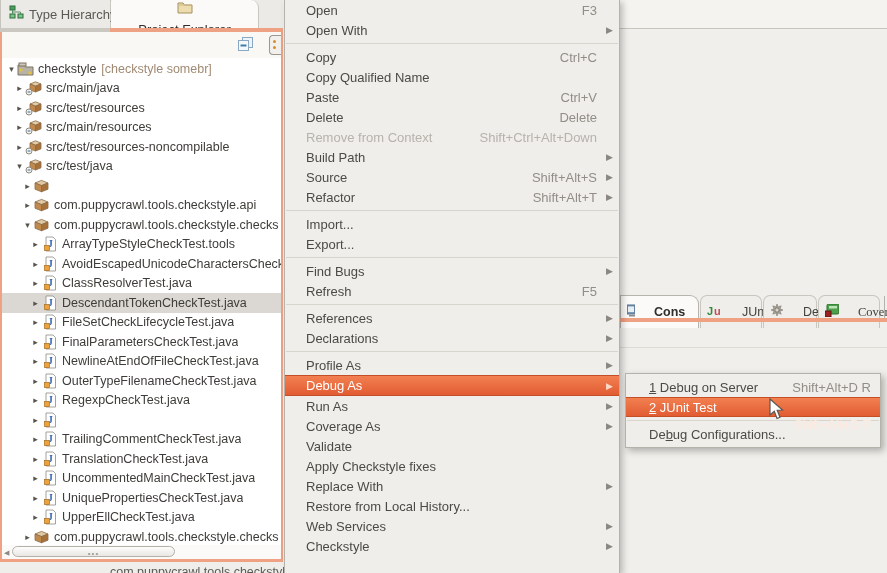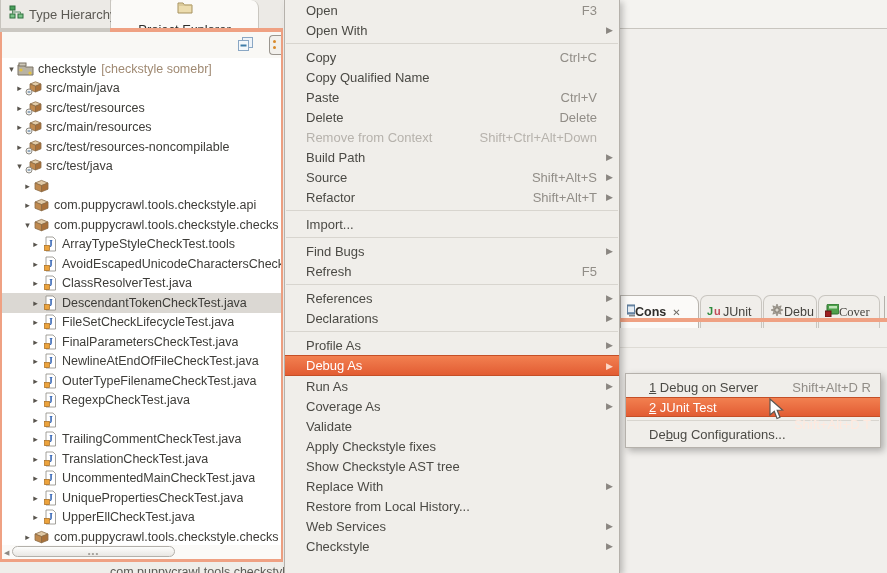--- a/index.html
+++ b/index.html
@@ -36,21 +36,21 @@
 
   
   .statusbar { position:absolute; left:0; top:562px; width:887px; height:11px; background:#efeeea; overflow:hidden; }
   .statusbar span { position:absolute; left:110px; top:3px; color:#5c5a55; font-size:12.5px; white-space:nowrap; }
 
   
   .right { position:absolute; left:620px; top:0; width:267px; height:573px; background:#f1efec; }
   .right .topline { position:absolute; left:0; top:28px; width:267px; height:1px; background:#c8c5bf; }
   .right .topstrip { position:absolute; left:0; top:0; width:267px; height:28px; background:#f4f3f0; }
   .btabbar { position:absolute; left:0; top:295px; width:267px; height:23px; }
-  .btab { position:absolute; top:0; height:23px; display:flex; align-items:center; gap:0; padding:16px 6px; font-size:12.5px; color:#44423d; white-space:nowrap; }
+  .btab { position:absolute; top:0; height:23px; display:flex; align-items:center; gap:19px; padding:16px 6px; font-size:12.5px; color:#44423d; white-space:nowrap; }
   .btab.active { background:#fbfaf8; border:1px solid #b7b3ad; border-bottom:none; border-top-right-radius:9px; font-weight:bold; color:#2f2e2b; }
   .btab.inactive { background:#f0eeea; border:1px solid #c9c6c0; border-bottom:none; border-radius:7px 7px 0 0; }
   .btab .close { font-size:10px; color:#6e6a64; margin-left:6px; font-weight:normal; }
   .band2 { position:absolute; left:0; top:318px; width:267px; height:4px; background:#efa183; }
   .faintline { position:absolute; left:0; top:347px; width:267px; height:1px; background:#dedbd5; }
   .edge-tab-line { position:absolute; left:264px; top:296px; width:1px; height:22px; background:#b5b1ab; }
 
   
   .menu { position:absolute; left:284px; top:0; width:336px; height:573px; background:#f0eeea; border-left:1px solid #b5b1ab; border-right:1px solid #b5b1ab; box-shadow:3px 2px 6px rgba(0,0,0,.22); overflow:hidden; z-index:10; }
   .mitem { height:20px; display:flex; align-items:center; padding-left:21px; padding-right:6px; color:#4b4a45; }
@@ -468,20 +468,25 @@
       <span class="spacer"></span>
       <span class="sc">Shift+Alt+T</span>
       <span class="sub">▶</span>
     </div>
     <div class="msep"></div>
     <div class="mitem">
       <span class="lbl">Import...</span>
       <span class="spacer"></span>
       <span class="sub"></span>
     </div>
+    <div class="mitem">
+      <span class="lbl">Export...</span>
+      <span class="spacer"></span>
+      <span class="sub"></span>
+    </div>
     <div class="msep"></div>
     <div class="mitem">
       <span class="lbl">Find Bugs</span>
       <span class="spacer"></span>
       <span class="sub">▶</span>
     </div>
     <div class="mitem">
       <span class="lbl">Refresh</span>
       <span class="spacer"></span>
       <span class="sc">F5</span>
@@ -519,25 +524,20 @@
       <span class="spacer"></span>
       <span class="sub">▶</span>
     </div>
     <div class="mitem">
       <span class="lbl">Validate</span>
       <span class="spacer"></span>
       <span class="sub"></span>
     </div>
     <div class="mitem">
       <span class="lbl">Apply Checkstyle fixes</span>
-      <span class="spacer"></span>
-      <span class="sub"></span>
-    </div>
-    <div class="mitem">
-      <span class="lbl">Show Checkstyle AST tree</span>
       <span class="spacer"></span>
       <span class="sub"></span>
     </div>
     <div class="mitem">
       <span class="lbl">Replace With</span>
       <span class="spacer"></span>
       <span class="sub">▶</span>
     </div>
     <div class="mitem">
       <span class="lbl">Restore from Local History...</span>

